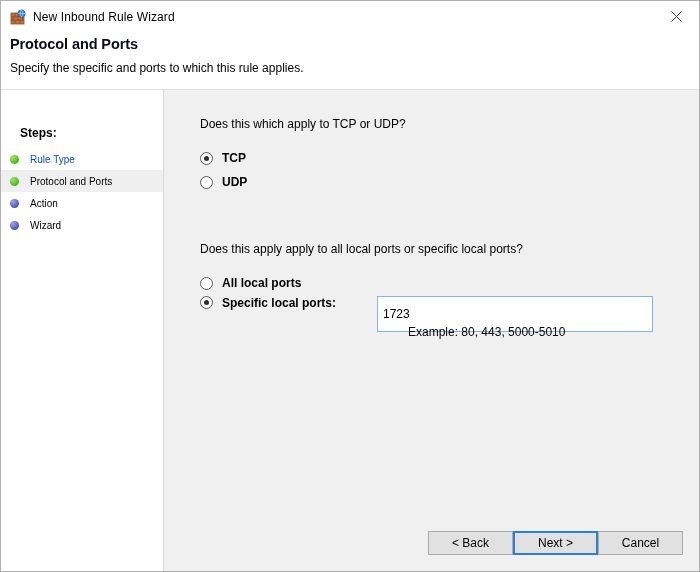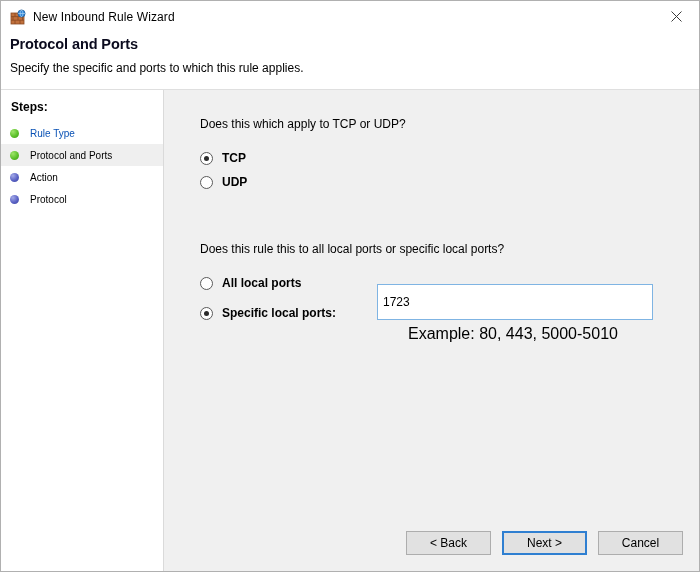--- a/index.html
+++ b/index.html
@@ -95,21 +95,22 @@
     background: #ffffff;
     border-right: 1px solid #dadada;
     box-sizing: border-box;
     padding-top: 10px;
     flex: 0 0 auto;
   }
   .steps-label {
     font-size: 12px;
     font-weight: bold;
     color: #000000;
-    padding: 0 0 8px 10px;
+    padding: 0 0 8px 19px;
+    margin-top: 26px;
   }
   .step {
     display: flex;
     align-items: center;
     height: 22px;
     padding-left: 9px;
     box-sizing: border-box;
     cursor: default;
   }
   .step.active { background: #efefef; }
@@ -176,39 +177,39 @@
   }
   .radio-label {
     font-size: 12px;
     font-weight: bold;
     color: #000000;
     cursor: default;
   }
 
   .ports-row {
     display: flex;
-    align-items: flex-end;
+    align-items: flex-start;
     height: 24px;
   }
   .ports-row .radio-label { width: 155px; }
   .port-input {
     width: 276px;
     height: 36px;
     box-sizing: border-box;
     border: 1px solid #7fb4e3;
     background: #ffffff;
     font-family: "Liberation Sans", sans-serif;
     font-size: 12px;
     color: #000000;
     padding: 0 0 0 5px;
     line-height: 18px;
     outline: none;
   }
   .example-text {
-    font-size: 16px;
+    font-size: 12px;
     color: #000000;
     margin: 5px 0 0 208px;
   }
 
   
   .footer {
     position: absolute;
     left: 0;
     right: 0;
     bottom: 0;
@@ -222,21 +223,20 @@
   }
   .btn {
     width: 85px;
     height: 24px;
     background: #e1e1e1;
     border: 1px solid #adadad;
     box-sizing: border-box;
     font-family: "Liberation Sans", sans-serif;
     font-size: 12px;
     color: #000000;
-    margin-left: 11px;
     cursor: default;
     display: flex;
     align-items: center;
     justify-content: center;
     padding: 0;
   }
   .btn.default {
     border: 2px solid #2f7fd1;
   }
 </style>
@@ -292,41 +292,41 @@
         <span class="step-label">Protocol and Ports</span>
       </div>
 
       <div class="step">
         <span class="step-dot dot-blue"></span>
         <span class="step-label">Action</span>
       </div>
 
       <div class="step">
         <span class="step-dot dot-blue"></span>
-        <span class="step-label">Protocol</span>
+        <span class="step-label">Wizard</span>
       </div>
 
     </div>
 
     <div class="content">
       <div class="content-inner">
 
         <div class="question">Does this which apply to TCP or UDP?</div>
 
         <div class="radio-row">
           <span class="radio checked"></span>
           <span class="radio-label">TCP</span>
         </div>
 
         <div class="radio-row">
           <span class="radio"></span>
           <span class="radio-label">UDP</span>
         </div>
 
-        <div class="question group2">Does this rule this to all local ports or specific local ports?</div>
+        <div class="question group2">Does this apply apply to all local ports or specific local ports?</div>
 
         <div class="radio-row">
           <span class="radio"></span>
           <span class="radio-label">All local ports</span>
         </div>
 
         <div class="ports-row">
           <span class="radio checked"></span>
           <span class="radio-label">Specific local ports:</span>
           <input class="port-input" type="text" value="1723" style="">

